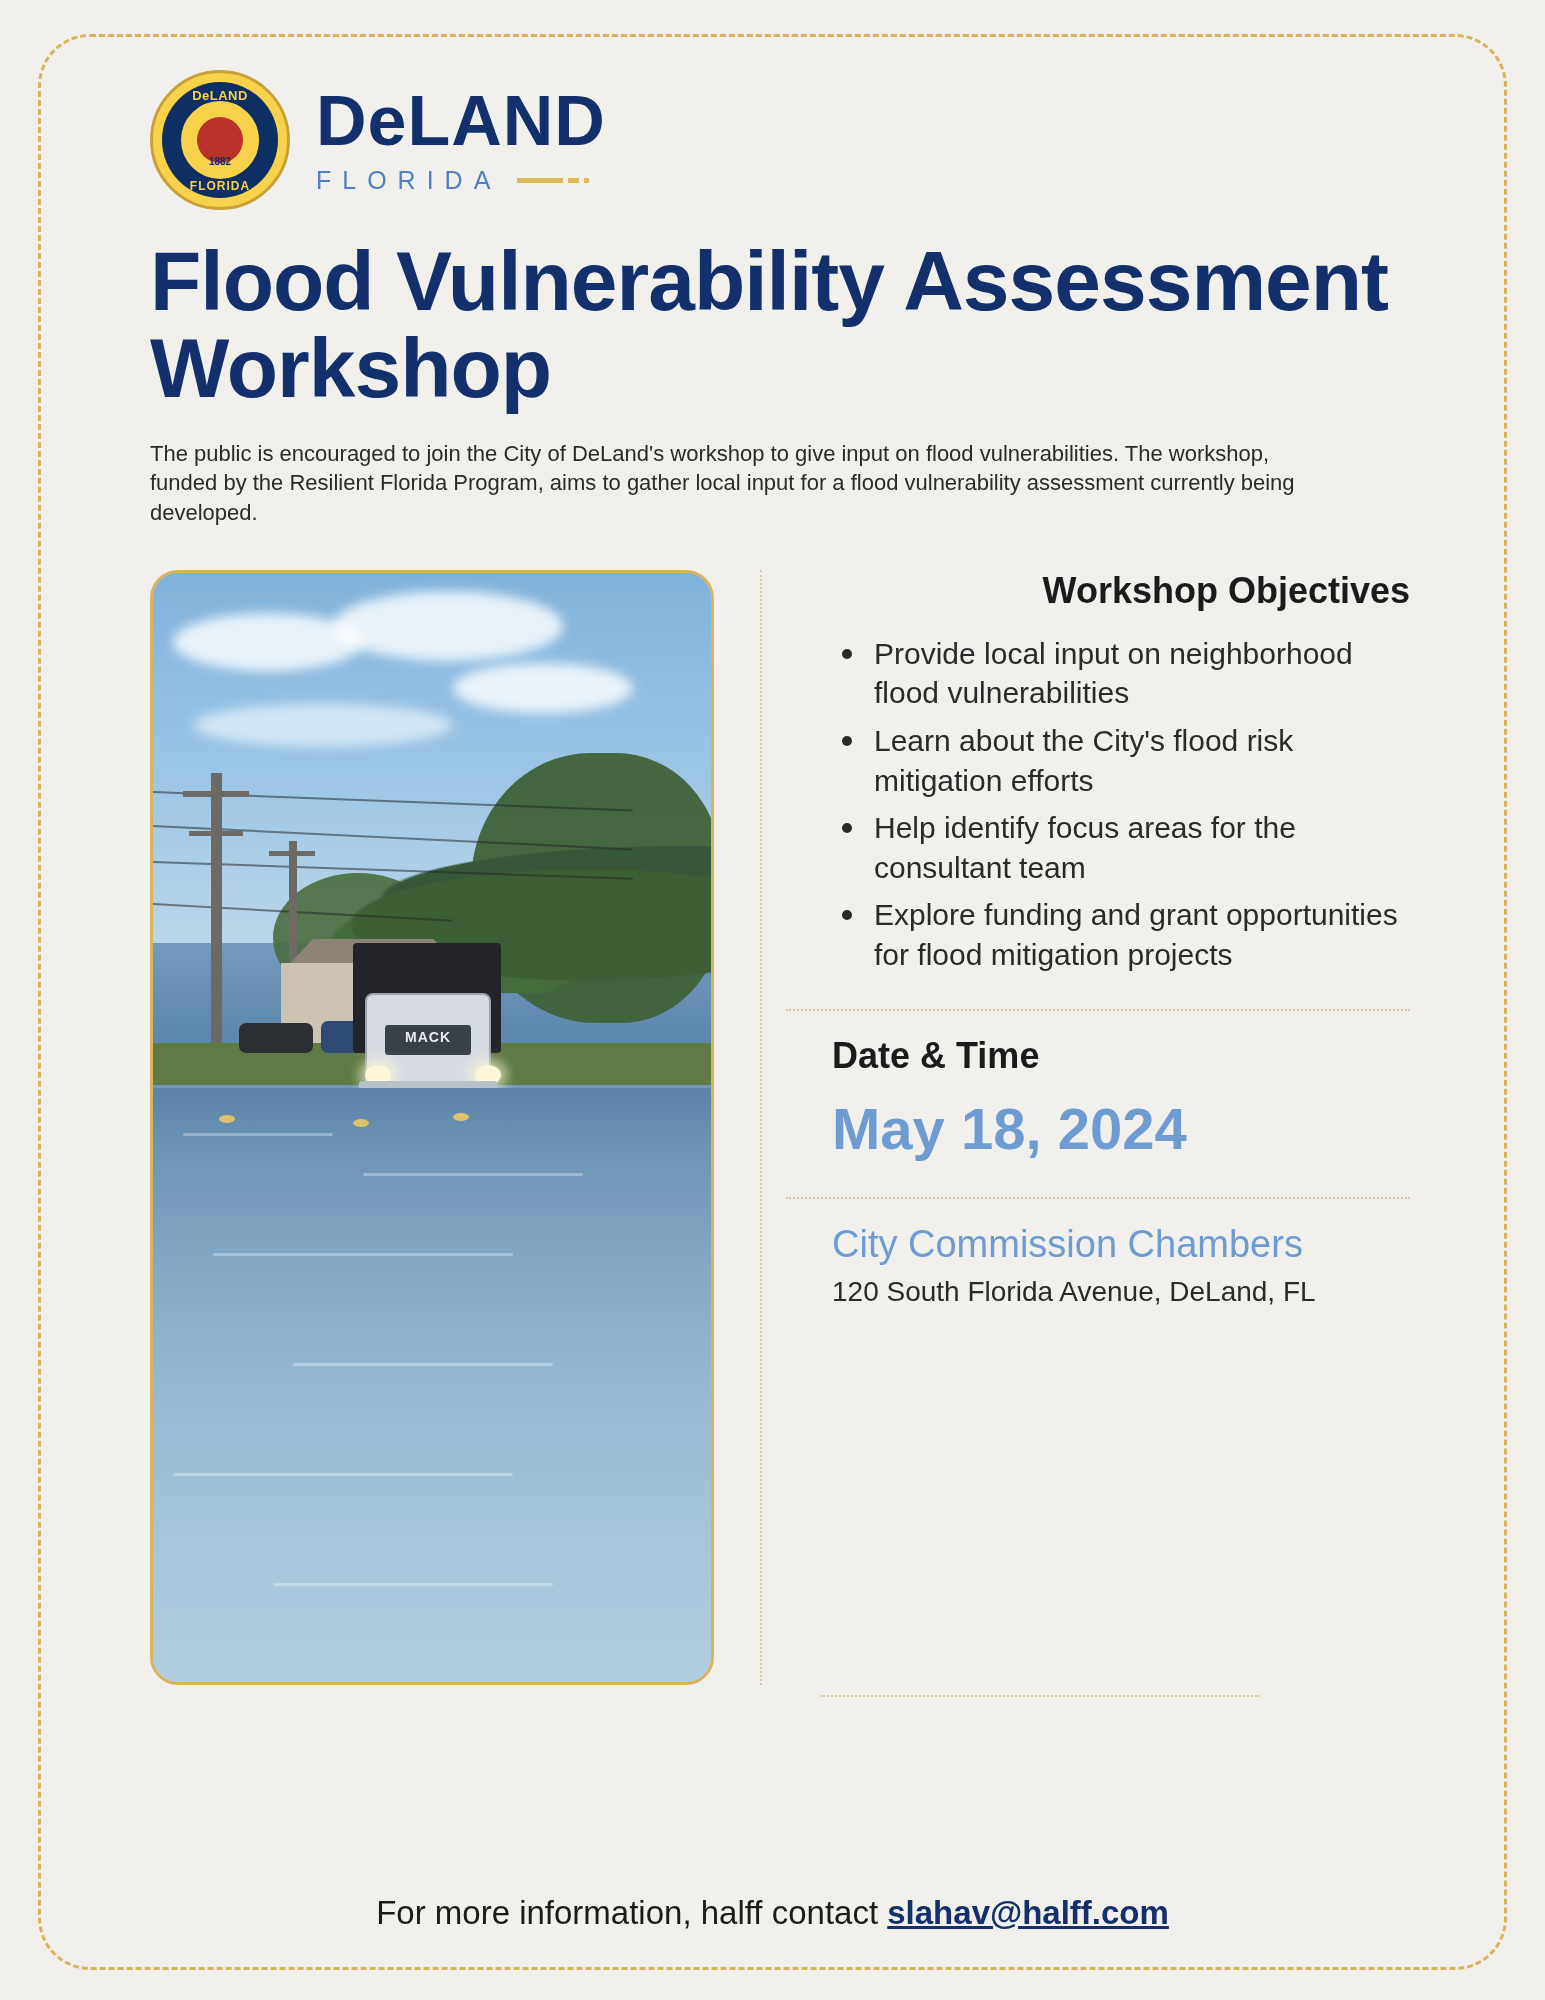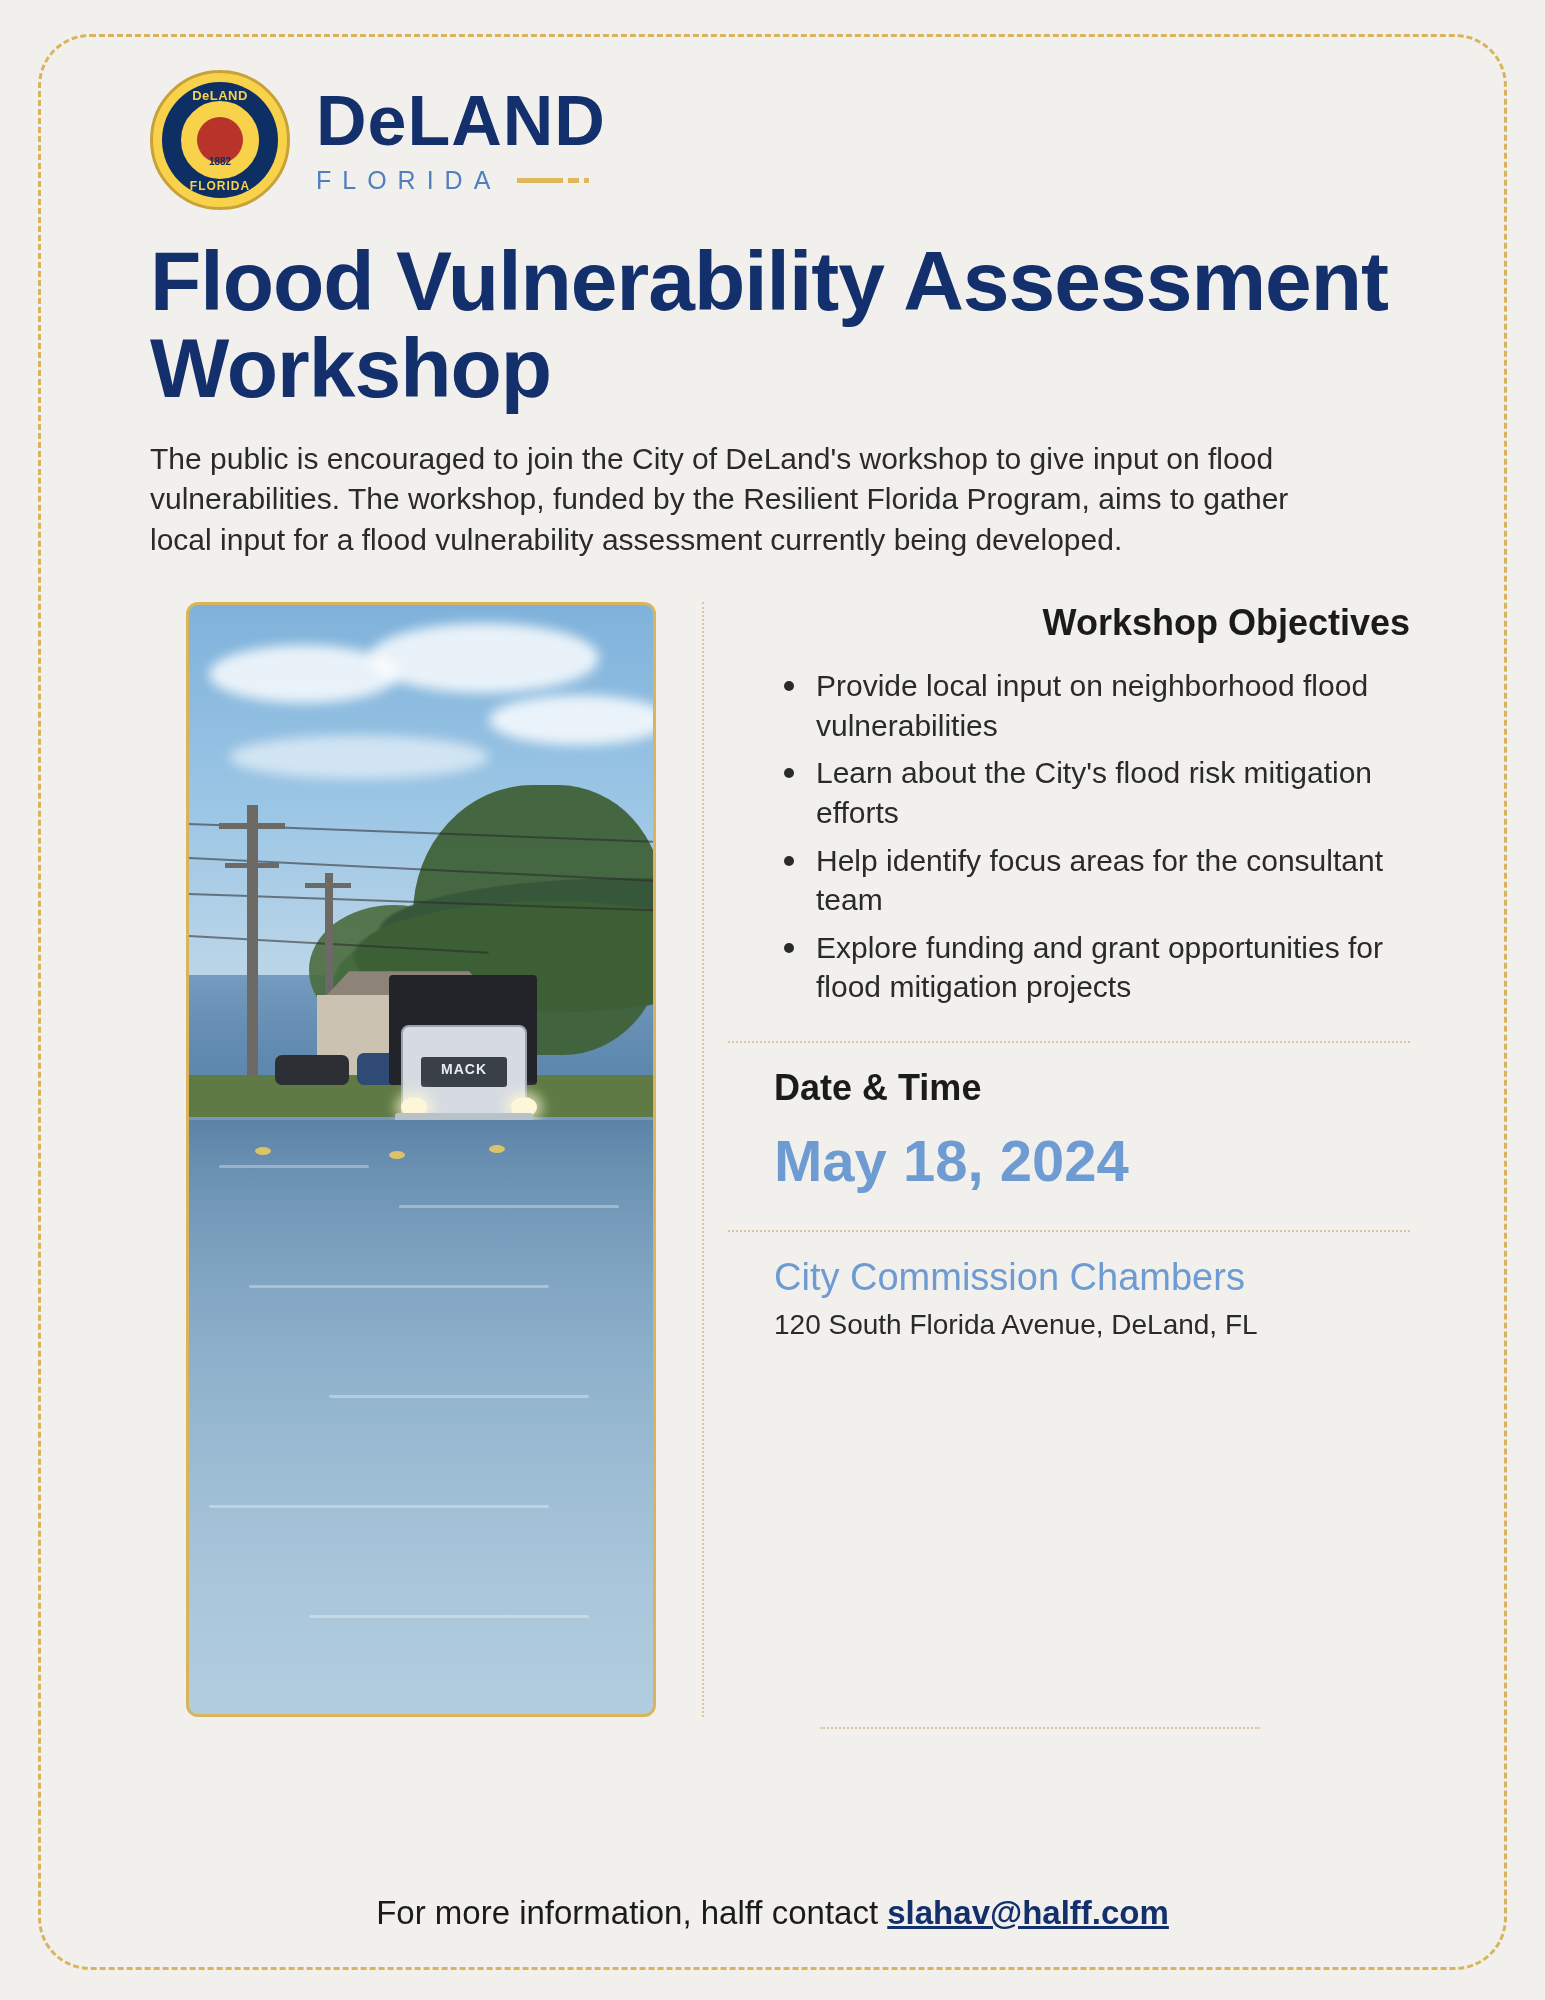--- a/index.html
+++ b/index.html
@@ -141,46 +141,45 @@
     margin-top: 28px;
     font-size: 84px;
     line-height: 1.04;
     font-weight: bold;
     color: #13306d;
     letter-spacing: -1px;
   }
 
   .intro {
     margin-top: 26px;
-    font-size: 30px;
+    font-size: 22px;
     line-height: 1.35;
     color: #2a2a2a;
     max-width: 1190px;
   }
 
   
   .body-row {
     display: flex;
     gap: 46px;
     margin-top: 42px;
   }
 
   .photo {
     position: relative;
-    width: 470px;
+    width: 564px;
     height: 1115px;
-    border-radius: 12px;
+    border-radius: 28px;
     border: 3px solid #d9b45c;
     overflow: hidden;
     flex: 0 0 auto;
     background: linear-gradient(to bottom,
       #9cc3e0 0%, #a9cde6 14%, #8fb4d4 26%,
       #6c93b8 36%, #5d87ad 42%,
       #7d9fc0 48%, #8fb0cd 60%, #9db9d4 74%, #aac3da 88%, #b5ccde 100%);
-    margin-left: 36px;
   }
   
   .photo .sky {
     position: absolute; left: 0; top: 0; right: 0; height: 370px;
     background: linear-gradient(to bottom, #7fb2db 0%, #9cc6e5 55%, #bcd6e8 100%);
   }
   .photo .cloud {
     position: absolute;
     background: rgba(255,255,255,0.82);
     border-radius: 50%;

